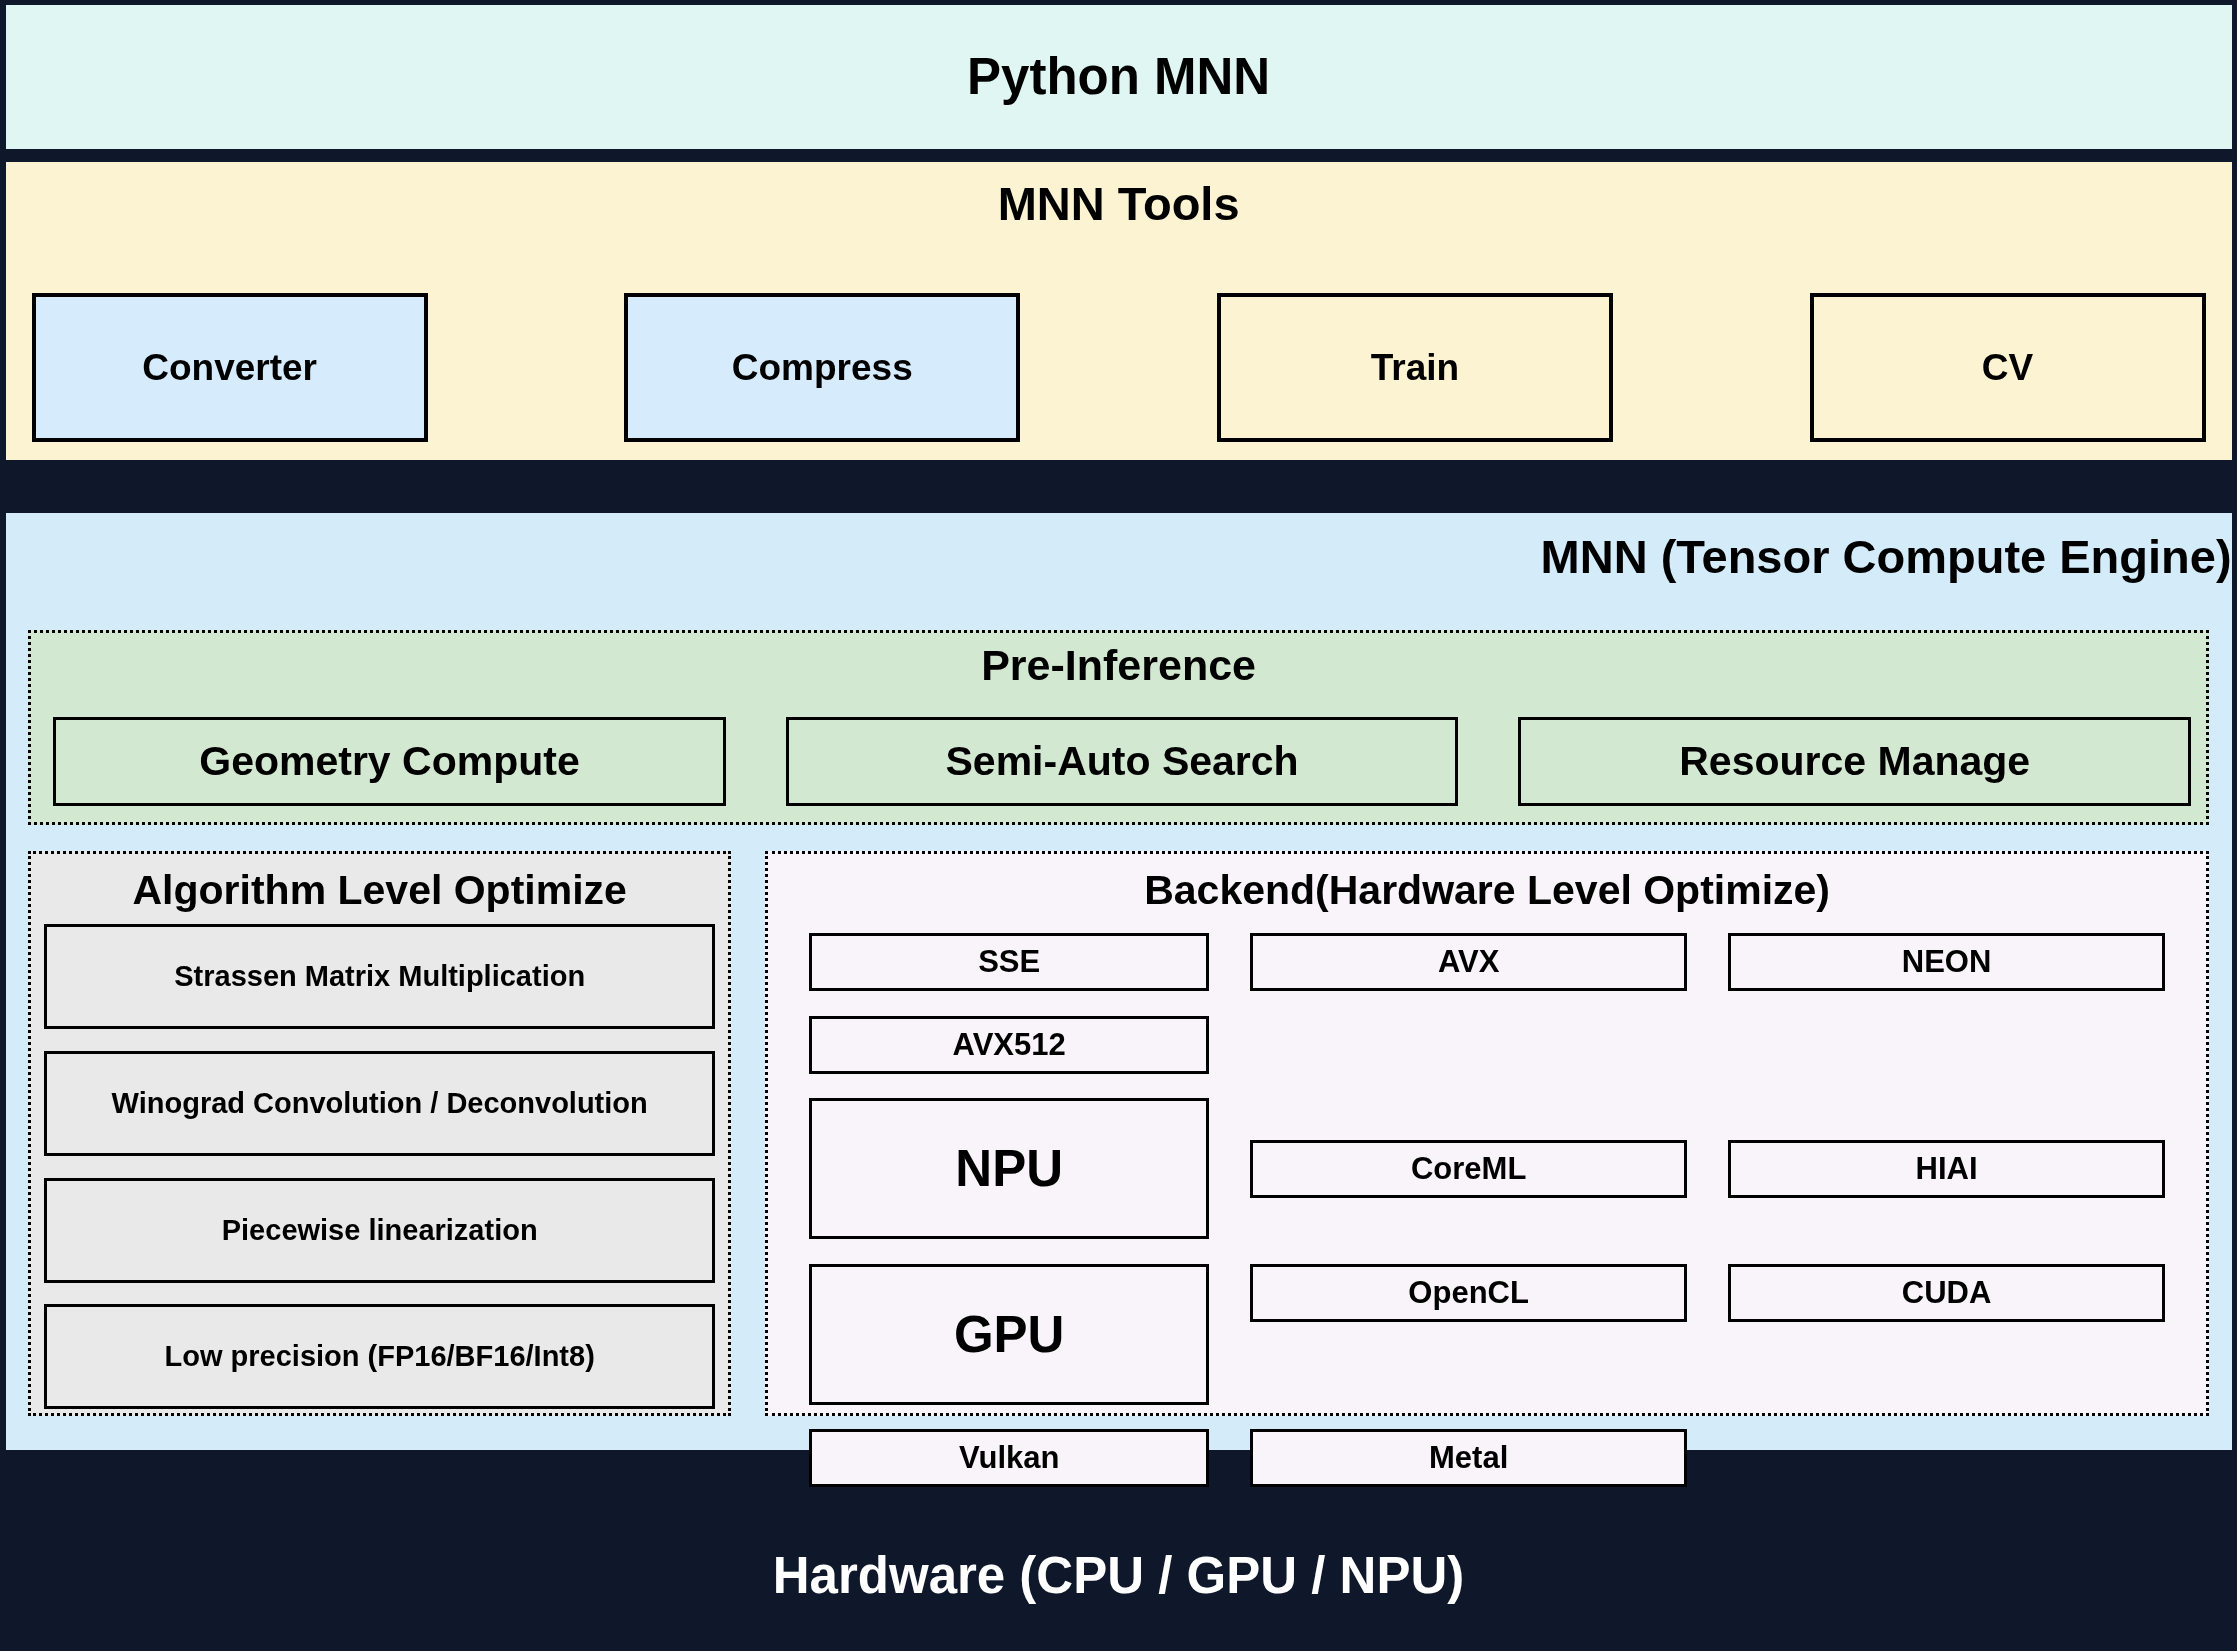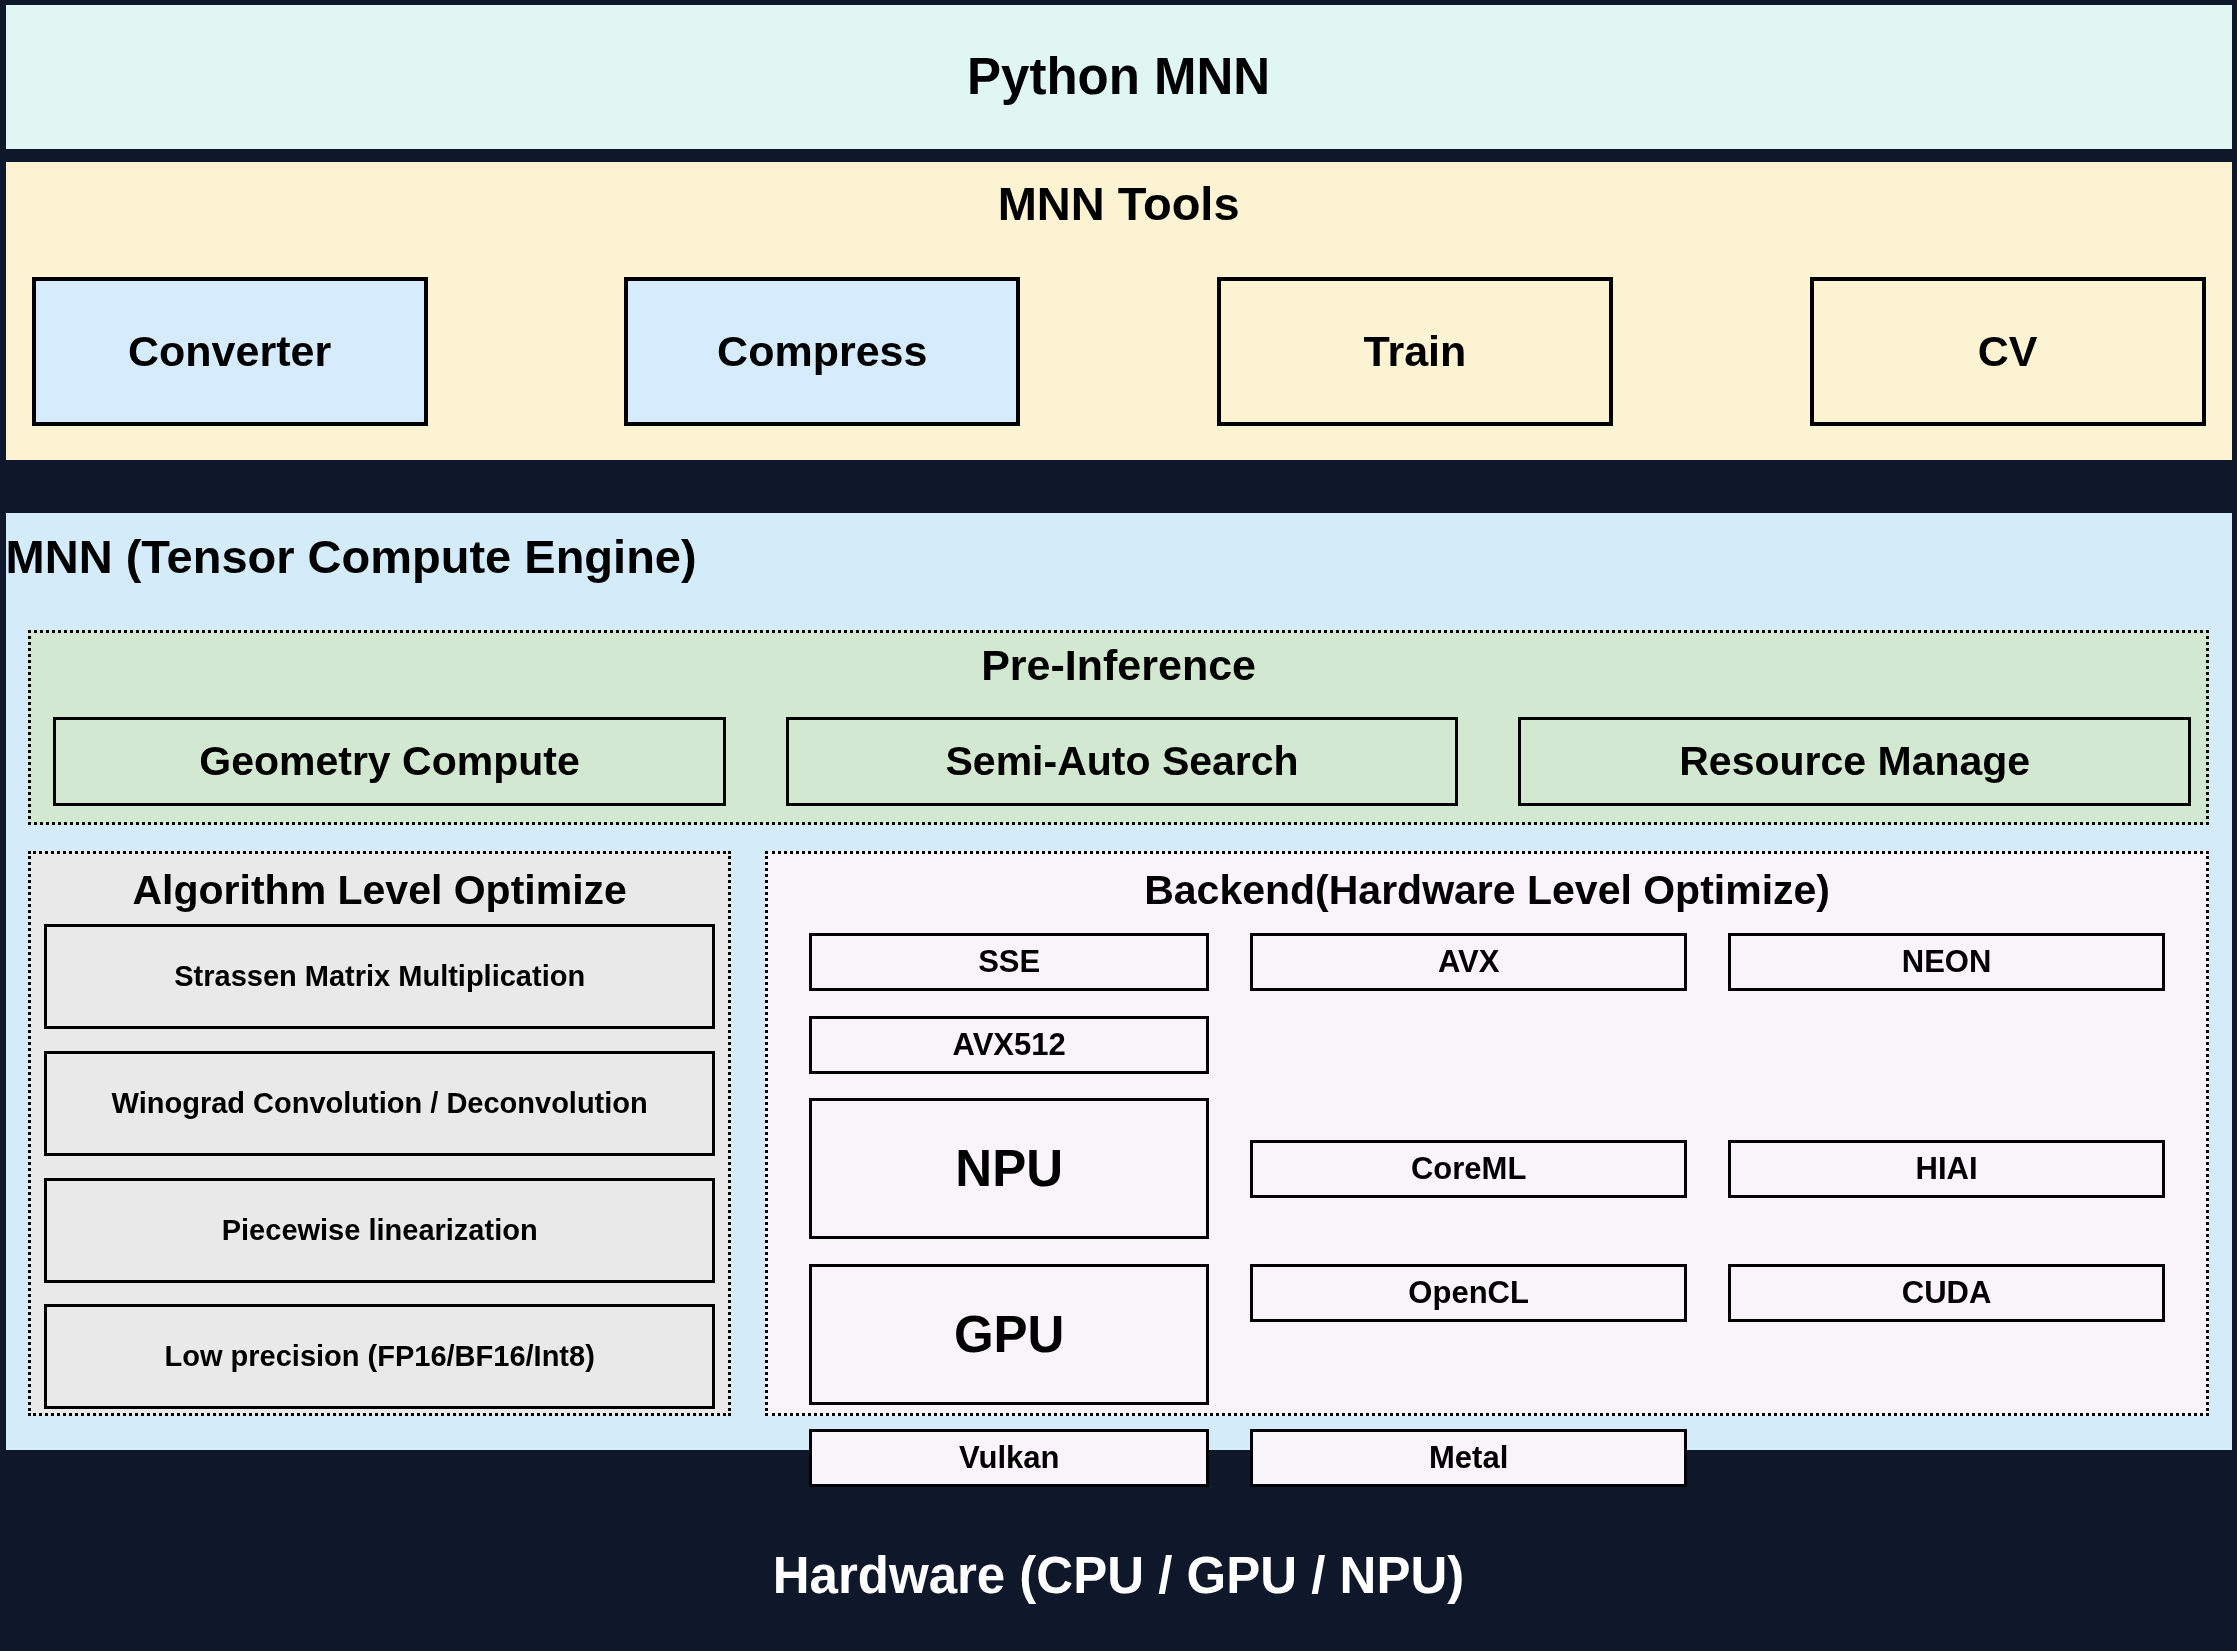--- a/index.html
+++ b/index.html
@@ -49,37 +49,38 @@
   .tools-row {
     margin: 49px 26px 0 26px;
     display: flex;
     justify-content: space-between;
   }
   .tool-box {
     box-sizing: border-box;
     width: 396px;
     height: 149px;
     border: 4.7px solid #000;
-    font-size: 43px;
+    font-size: 37px;
+    margin-top: 16px;
   }
   .tool-box.blue   { background: #d6ecfc; }
   .tool-box.yellow { background: #fbf3d1; }
 
   
   .band-blue {
     position: absolute;
     left: 5.6px; top: 513px;
     width: 2226px; height: 937px;
     background: #d4ebfa;
   }
   .engine-title {
     padding-top: 19px;
     font-size: 47px;
     line-height: 49px;
-    text-align: left;
+    text-align: right;
   }
   .pre-panel {
     box-sizing: border-box;
     margin: 49px 22.6px 0 22.6px;
     height: 195px;
     background: #d3e8d1;
     border: 3.8px dotted #000;
   }
   .pre-title {
     padding-top: 9.4px;

